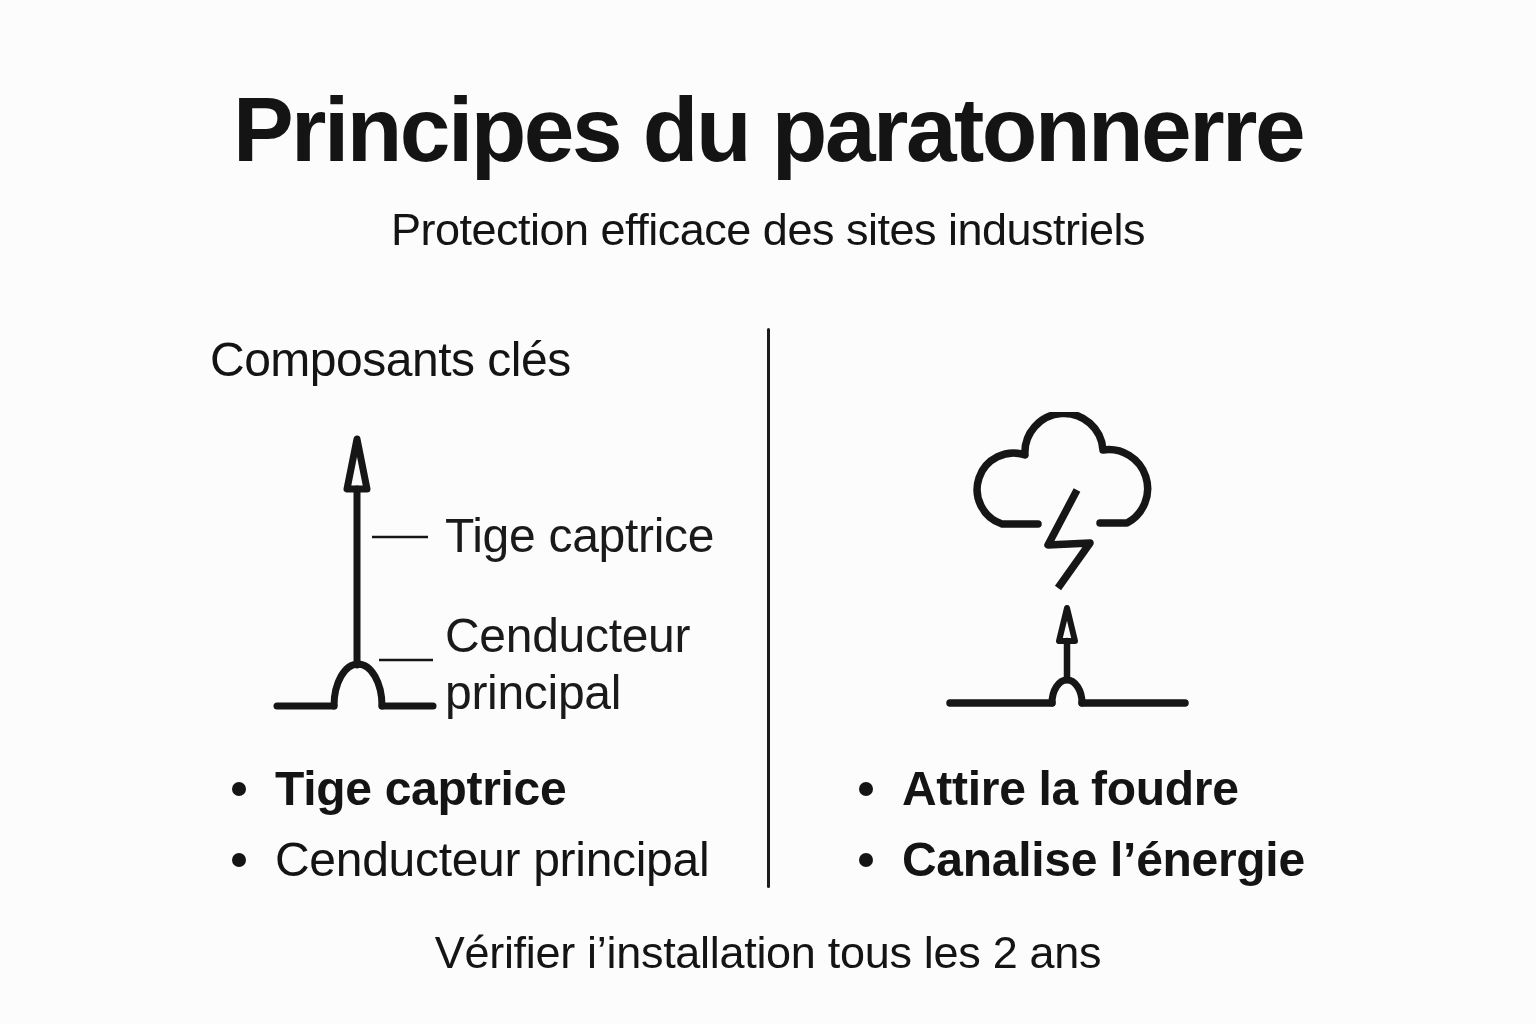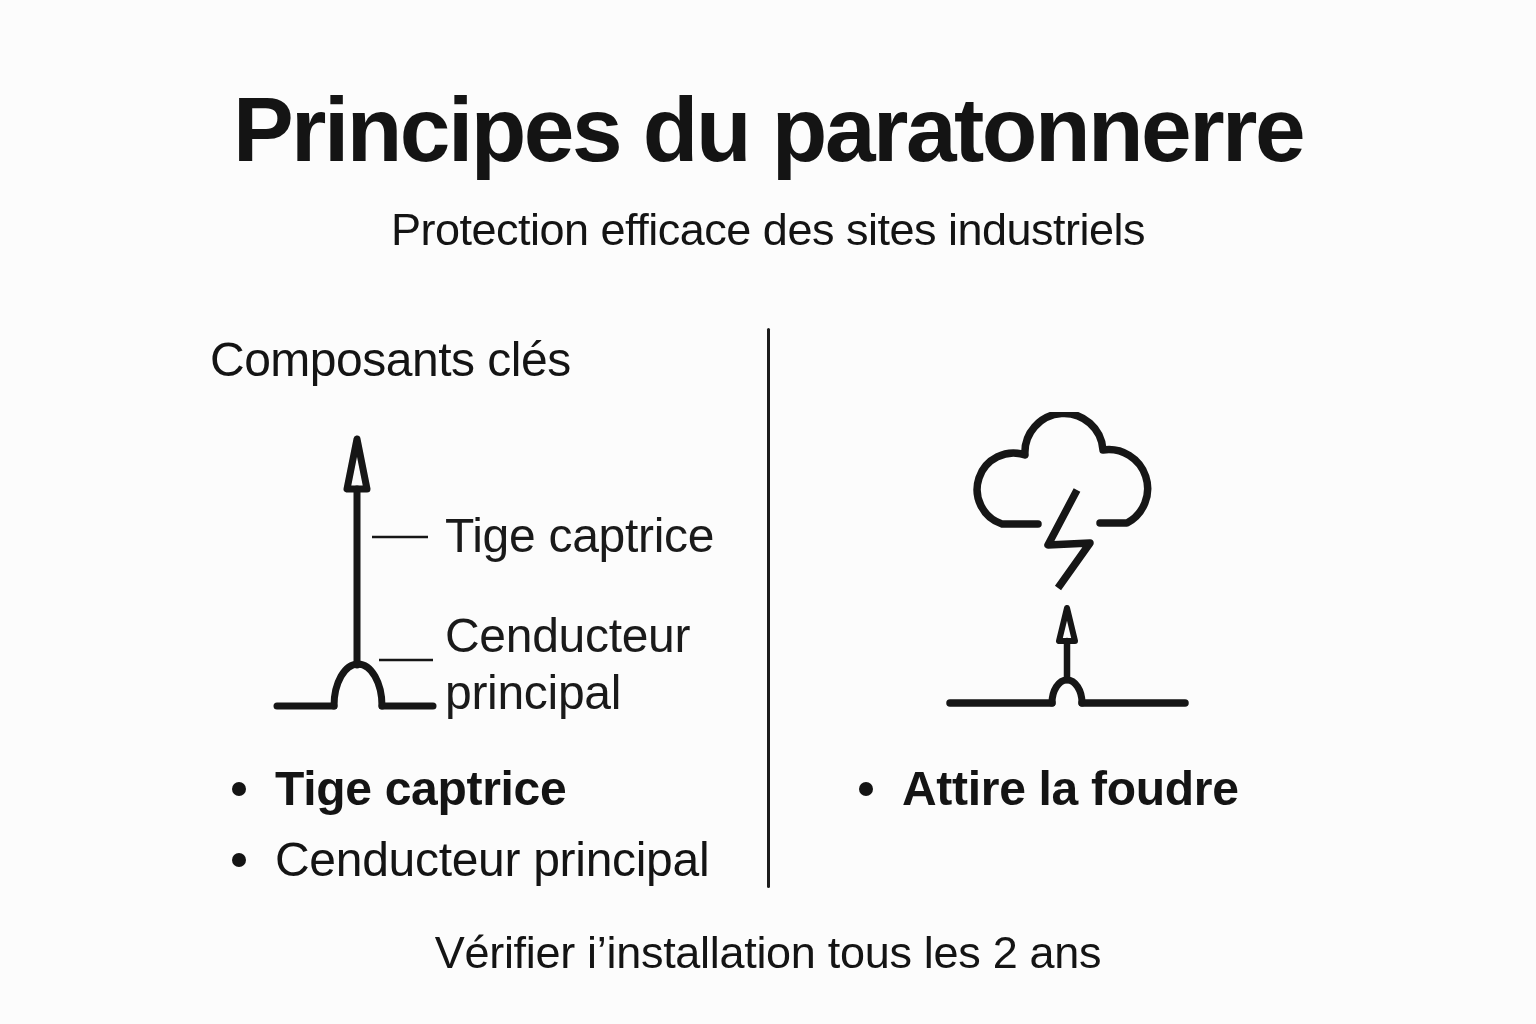--- a/index.html
+++ b/index.html
@@ -91,17 +91,21 @@
       <span class="bullet-dot"></span>
       <span class="bullet-text b400">Cenducteur principal</span>
     </div>
   </div>
 
   <div class="abs bullet-list list-right">
     <div class="bullet-row">
       <span class="bullet-dot"></span>
       <span class="bullet-text b700">Attire la foudre</span>
     </div>
+    <div class="bullet-row">
+      <span class="bullet-dot"></span>
+      <span class="bullet-text b700">Canalise l’énergie</span>
+    </div>
   </div>
 
   <div class="abs footer-note">Vérifier i’installation tous les 2 ans</div>
 
 </div>
 
 </body></html>

